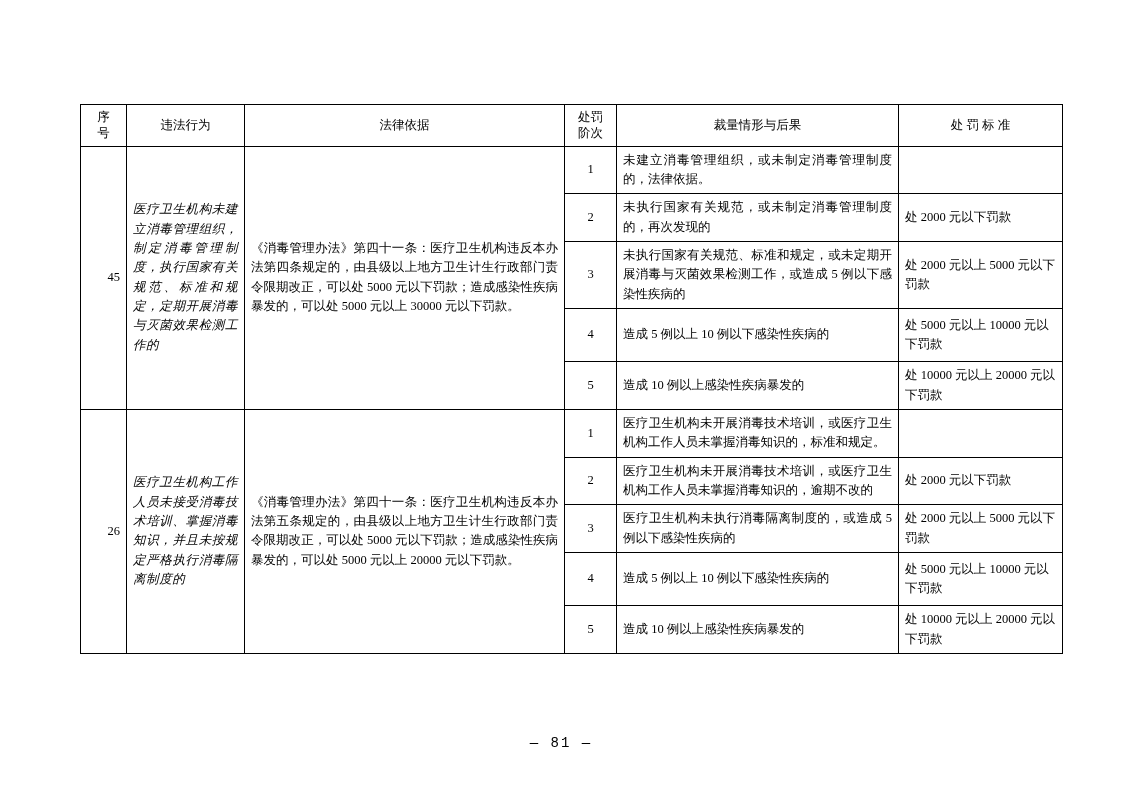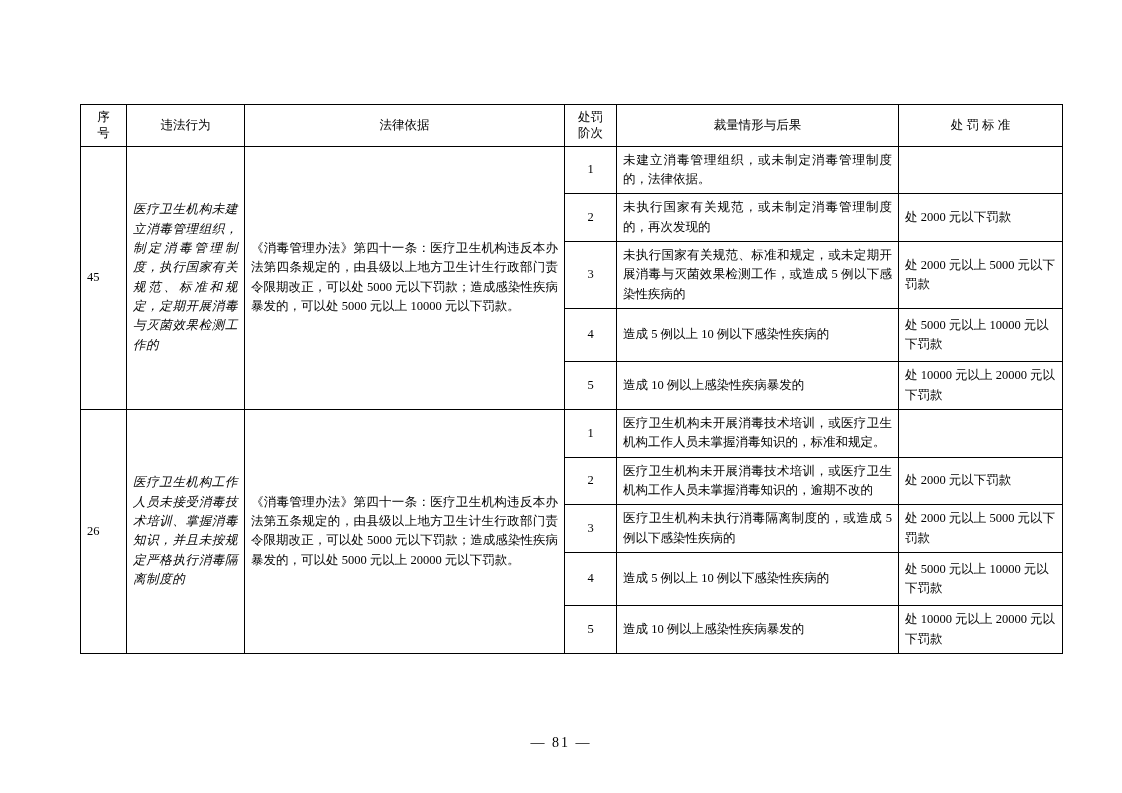--- a/index.html
+++ b/index.html
@@ -52,21 +52,21 @@
   thead td {
     text-align: center;
     font-size: 13px;
     padding: 6px 4px;
     line-height: 1.35;
   }
   .hdr-two-line {
     line-height: 1.3;
   }
   .cell-no {
-    text-align: left;
+    text-align: right;
     font-size: 13px;
   }
   .cell-act {
     text-align: justify;
     text-align-last: left;
     font-size: 13px;
     letter-spacing: 0.6px;
     line-height: 1.9;
     padding: 6px 8px;
     font-style: italic;
@@ -95,21 +95,21 @@
     margin-left: 44px;
   }
   .row-h-1 td { height: 44px; }
   .page-number {
     position: absolute;
     left: 0;
     top: 735px;
     width: 1122px;
     text-align: center;
     font-size: 14px;
-    font-family: Liberation Serif, serif;
+    font-family: Liberation Mono, monospace;
     letter-spacing: 2px;
   }
 </style>
 </head>
 <body>
 
 <div class="page">
 
   <div class="table-wrap">
     <table class="reg">
@@ -135,21 +135,21 @@
           </td>
           <td>裁量情形与后果</td>
           <td>处 罚 标 准</td>
         </tr>
       </thead>
       <tbody>
 
         <tr>
           <td class="cell-no" rowspan="5">45</td>
           <td class="cell-act" rowspan="5">医疗卫生机构未建立消毒管理组织，制定消毒管理制度，执行国家有关规范、标准和规定，定期开展消毒与灭菌效果检测工作的</td>
-          <td class="cell-law" rowspan="5">《消毒管理办法》第四十一条：医疗卫生机构违反本办法第四条规定的，由县级以上地方卫生计生行政部门责令限期改正，可以处 5000 元以下罚款；造成感染性疾病暴发的，可以处 5000 元以上 10000 元以下罚款。</td>
+          <td class="cell-law" rowspan="5">《消毒管理办法》第四十一条：医疗卫生机构违反本办法第四条规定的，由县级以上地方卫生计生行政部门责令限期改正，可以处 5000 元以下罚款；造成感染性疾病暴发的，可以处 5000 元以上 30000 元以下罚款。</td>
           <td class="cell-step">1</td>
           <td class="cell-case">未建立消毒管理组织，或未制定消毒管理制度的，法律依据。</td>
           <td class="cell-pen"></td>
         </tr>
         <tr>
           <td class="cell-step">2</td>
           <td class="cell-case">未执行国家有关规范，或未制定消毒管理制度的，再次发现的</td>
           <td class="cell-pen">处 2000 元以下罚款</td>
         </tr>
         <tr>

